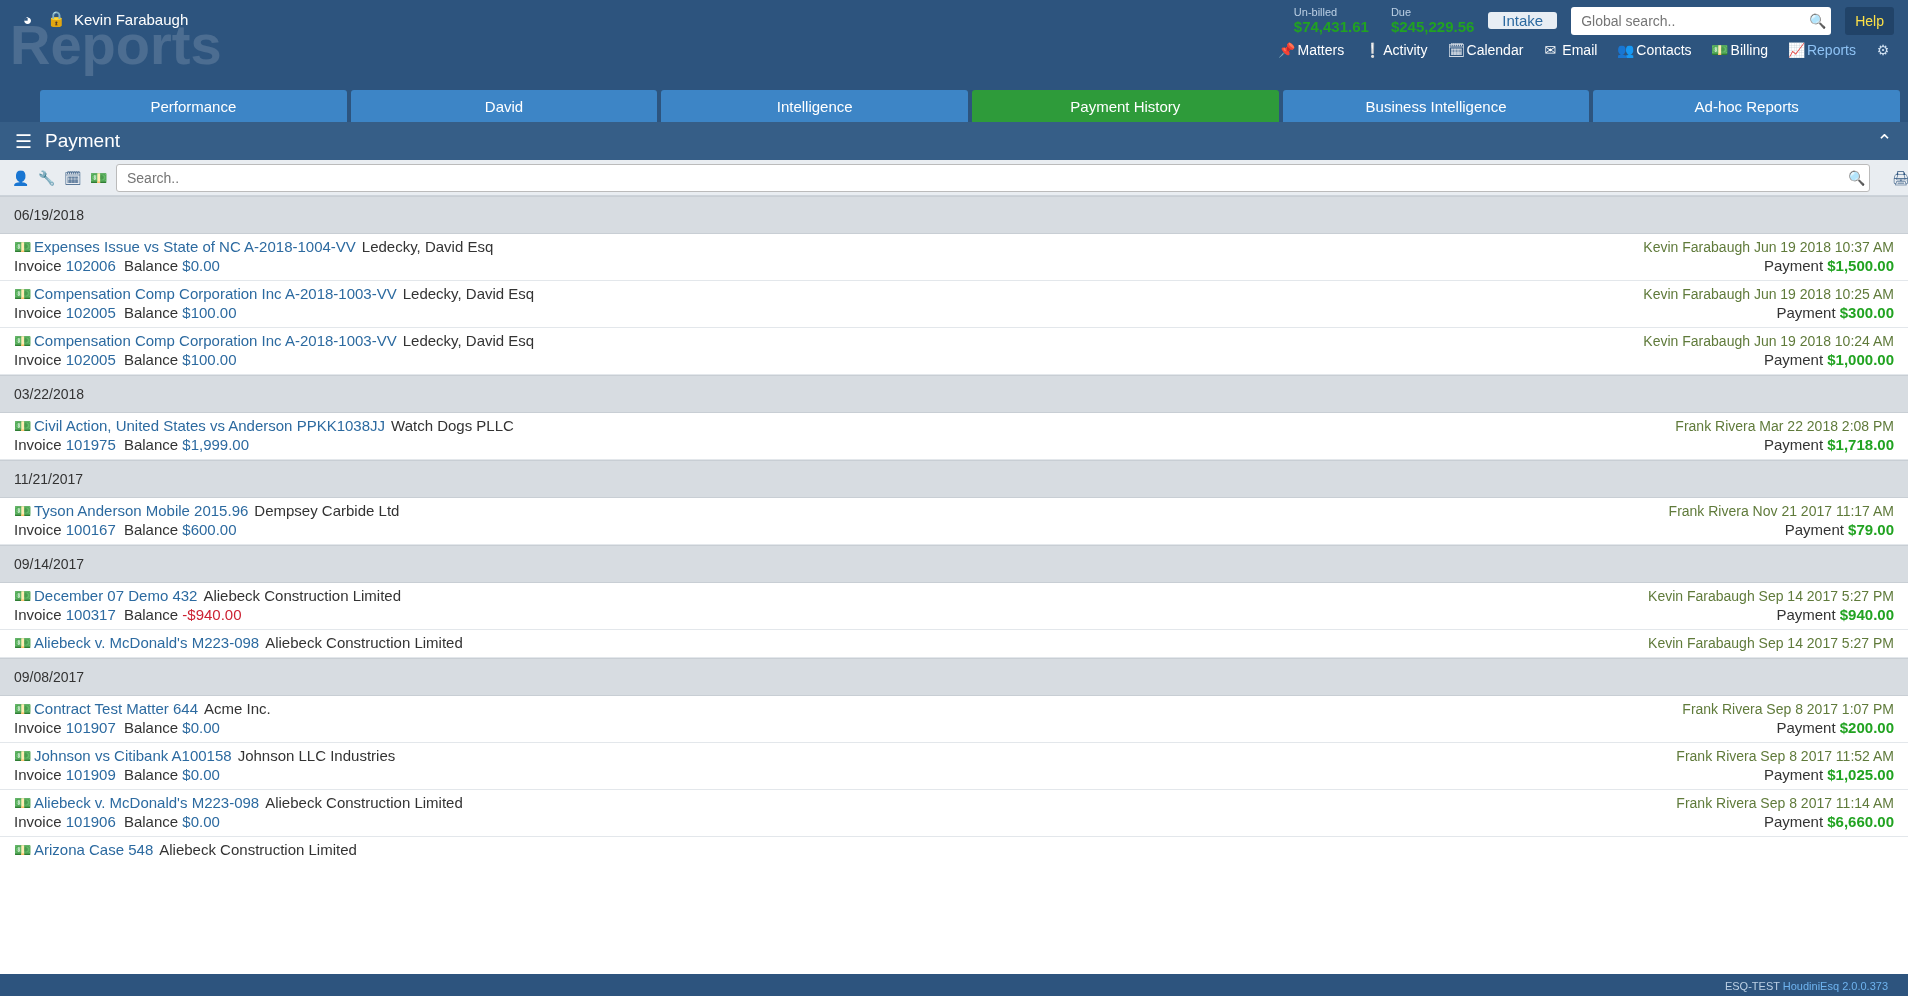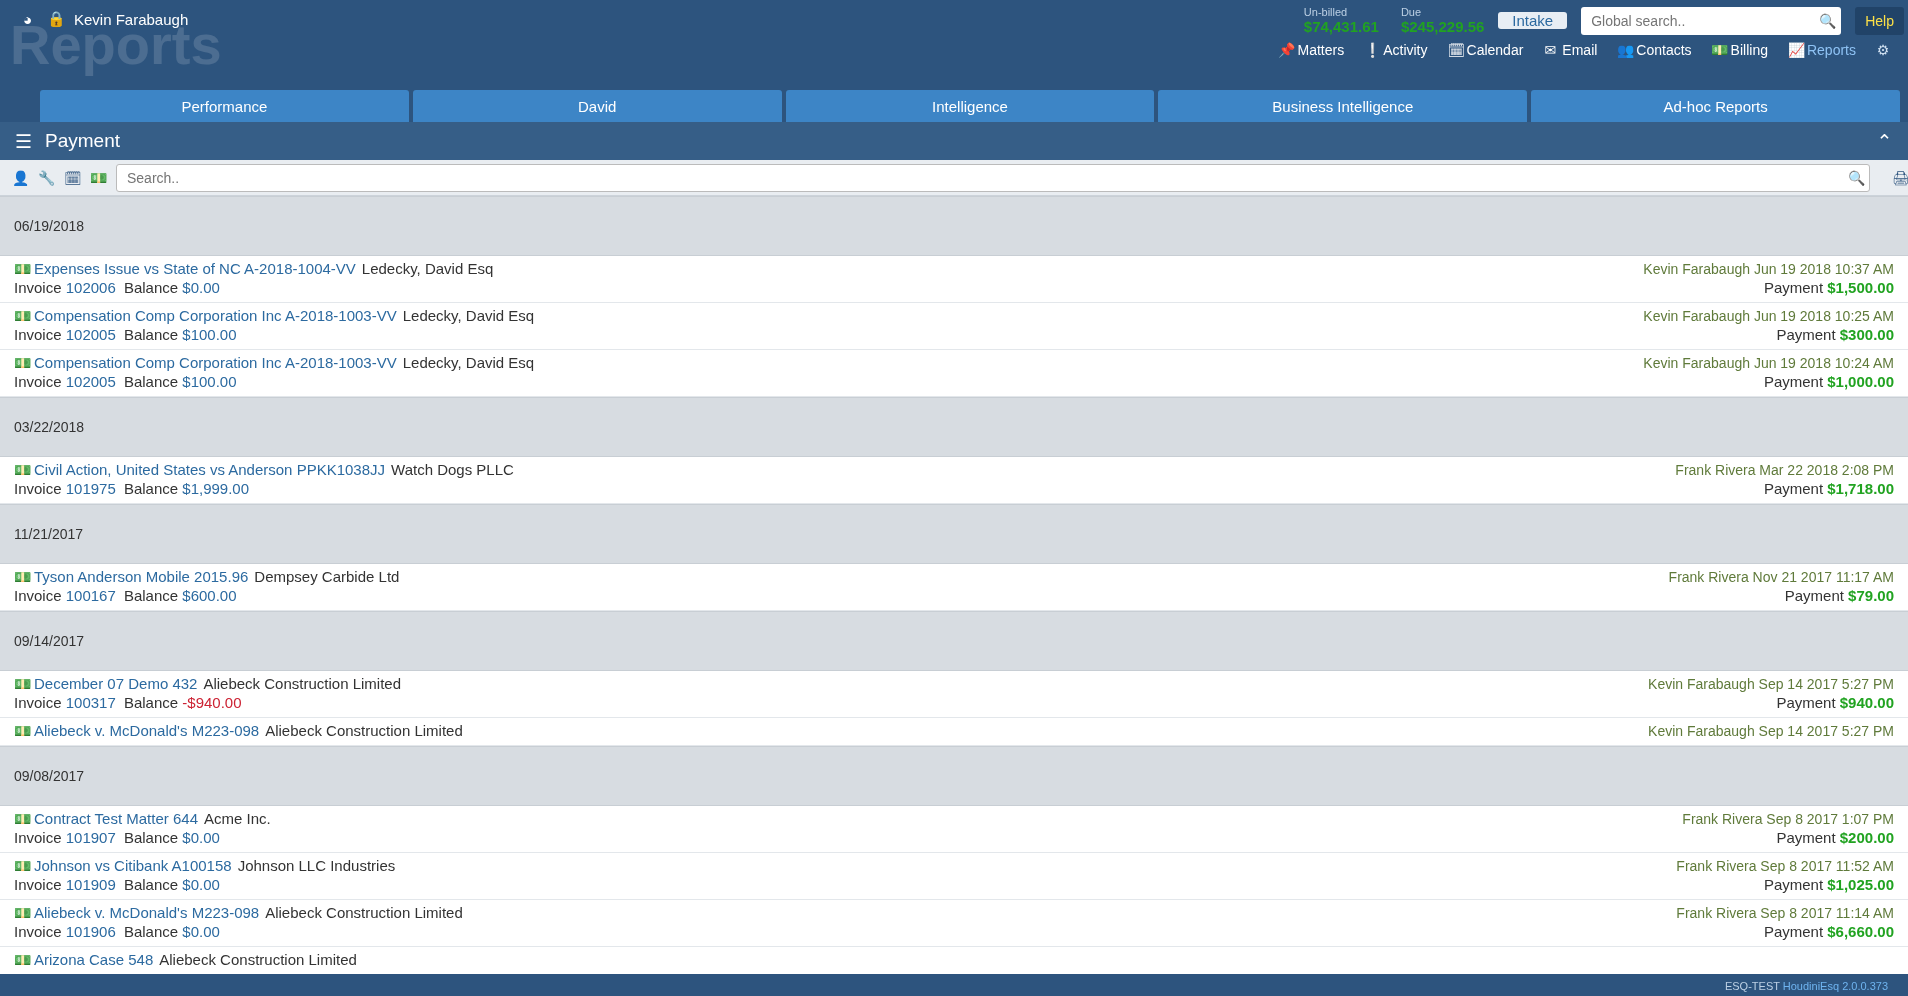--- a/index.html
+++ b/index.html
@@ -34,21 +34,21 @@
     top: 12px;
     font-size: 56px;
     font-weight: 600;
     color: rgba(255,255,255,0.15);
     letter-spacing: 0px;
     pointer-events: none;
   }
   .top-right {
     position: absolute;
     top: 6px;
-    right: 4px;
+    right: 14px;
     display: flex;
     align-items: center;
     gap: 14px;
   }
   .billing-summary {
     display: flex;
     gap: 22px;
     font-size: 12px;
   }
   .billing-summary .col { text-align: left; }
@@ -174,21 +174,21 @@
   .list-viewport {
     background: #fff;
     height: 780px;
     overflow-y: auto;
     border-bottom: 2px solid #2d547e;
   }
   .date-header {
     background: #d7dce1;
     color: #333;
     font-size: 14px;
-    padding: 21px 14px;
+    padding: 10px 14px;
     border-top: 1px solid #c8ced4;
     border-bottom: 1px solid #c8ced4;
   }
   .entry {
     padding: 4px 14px 6px 14px;
     border-bottom: 1px solid #e3e7eb;
     position: relative;
   }
   .entry .row1 {
     display: flex;
@@ -289,20 +289,21 @@
     <span class="nav-item gear">
         <span class="glyph">⚙</span>
       </span>
   </div>
 </div>
 
 <div class="tab-strip" id="tab-strip">
     <div class="tab">Performance</div>
     <div class="tab">David</div>
     <div class="tab">Intelligence</div>
+    <div class="tab active">Payment History</div>
     <div class="tab">Business Intelligence</div>
     <div class="tab">Ad-hoc Reports</div>
   </div>
 
 <div class="section-header">
   <div class="left">
     <span class="glyph">☰</span>
     <span>Payment</span>
   </div>
   <span class="chev glyph">⌃</span>

